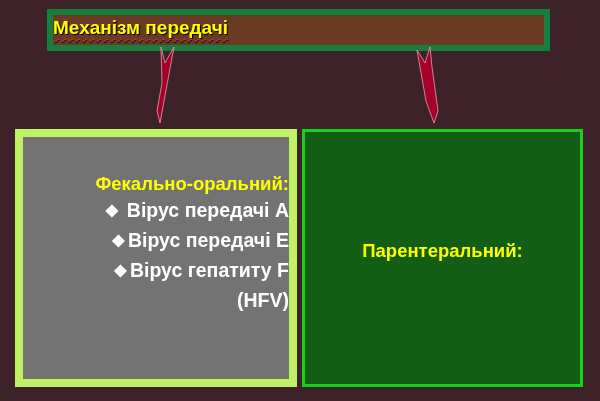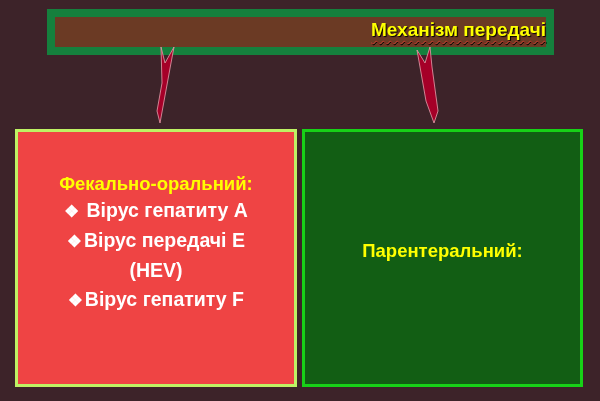--- a/index.html
+++ b/index.html
@@ -6,43 +6,44 @@
     body {
       width: 600px; height: 401px; overflow: hidden;
       background: #3d2329;
       position: relative;
       font-family: "Liberation Sans", sans-serif;
     }
     .title-bar {
       position: absolute; left: 47px; top: 9px;
       width: 491px; height: 30px;
       background: #6b3a24;
-      border: 8px solid #15803d;
-      display: flex; align-items: center; justify-content: flex-end;
+      border: 6px solid #15803d;
+      display: flex; align-items: center; justify-content: flex-start;
     }
     .title-text {
       color: #ffff00; font-weight: bold; font-size: 19px;
       text-shadow: 1px 1px 1px #000;
       text-decoration: underline wavy #c0392b;
       text-decoration-thickness: 1px;
       text-underline-offset: 4px;
       margin-top: -4px;
     }
     .arrow { position: absolute; top: 47px; }
     .box {
       position: absolute; top: 129px; height: 258px;
       display: flex; flex-direction: column; align-items: center; justify-content: center;
       text-align: center; color: #fff; font-weight: bold;
       box-sizing: border-box;
     }
     .box-left {
       left: 15px; width: 282px;
-      background: #ef4444;
-      border: 3px solid #bef264;
+      background: #737373;
+      border: 8px solid #bef264;
       padding-bottom: 30px;
+      align-items: flex-end;
     }
     .box-right {
       left: 302px; width: 281px;
       background: #125e14;
       border: 3px solid #17d117;
       padding-bottom: 15px;
     }
     .box-heading { color: #ffff00; font-size: 18.5px; line-height: 24px; }
     .box-left .item { font-size: 19.5px; line-height: 29px; }
     .box-right .item { font-size: 17.5px; line-height: 24px; white-space: pre; }
@@ -57,21 +58,21 @@
 
 <svg class="arrow" style="left:150px;" width="40" height="82" viewBox="0 0 40 82">
   <polygon points="11,0 15,16 24,0 21,16 10,76 7,64 12,36" fill="#a50028" stroke="#e8a0ad" stroke-width="0.8"></polygon>
 </svg>
 <svg class="arrow" style="left:412px;" width="40" height="82" viewBox="0 0 40 82">
   <polygon points="5,3 13,16 18,0 20,20 26,64 22,76 14,54" fill="#a50028" stroke="#e8a0ad" stroke-width="0.8"></polygon>
 </svg>
 
 <div class="box box-left">
   <div class="box-heading">Фекально-оральний:</div>
-  <div class="item"><span class="bullet">❖</span><span> Вірус гепатиту А</span></div>
+  <div class="item"><span class="bullet">❖</span><span> Вірус передачі А</span></div>
   <div class="item"><span class="bullet">❖</span><span>Вірус передачі Е</span></div>
-  <div class="item">(HEV)</div>
   <div class="item"><span class="bullet">❖</span><span>Вірус гепатиту F</span></div>
+  <div class="item">(HFV)</div>
 </div>
 
 <div class="box box-right">
   <div class="box-heading">Парентеральний:</div>
 </div>
 
 </body></html>

